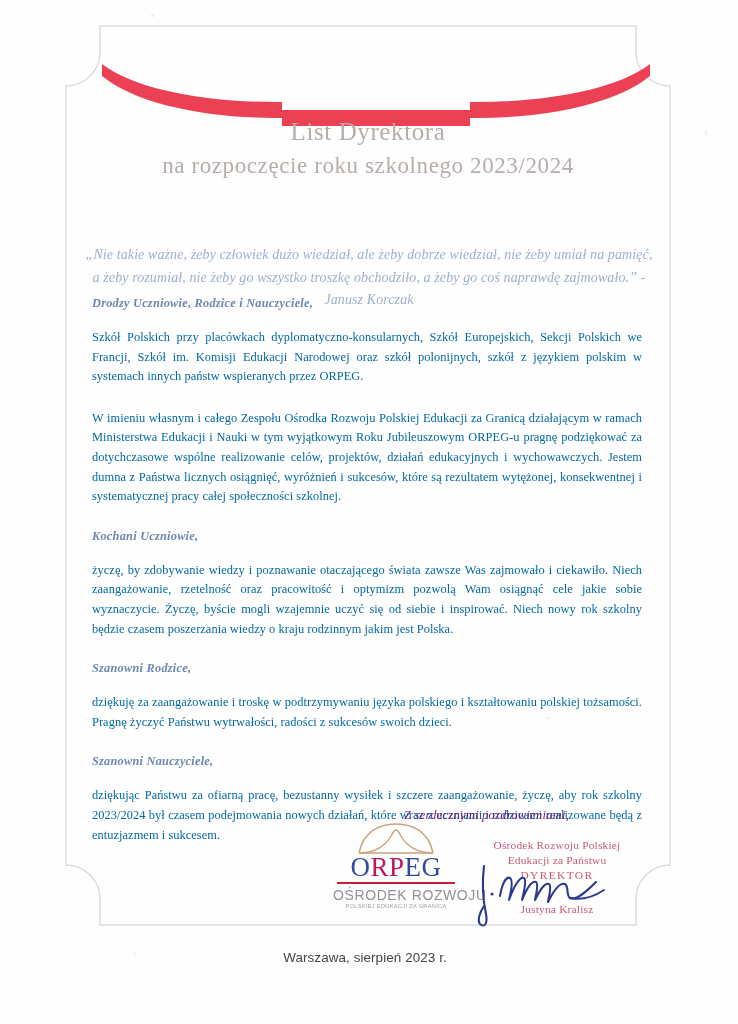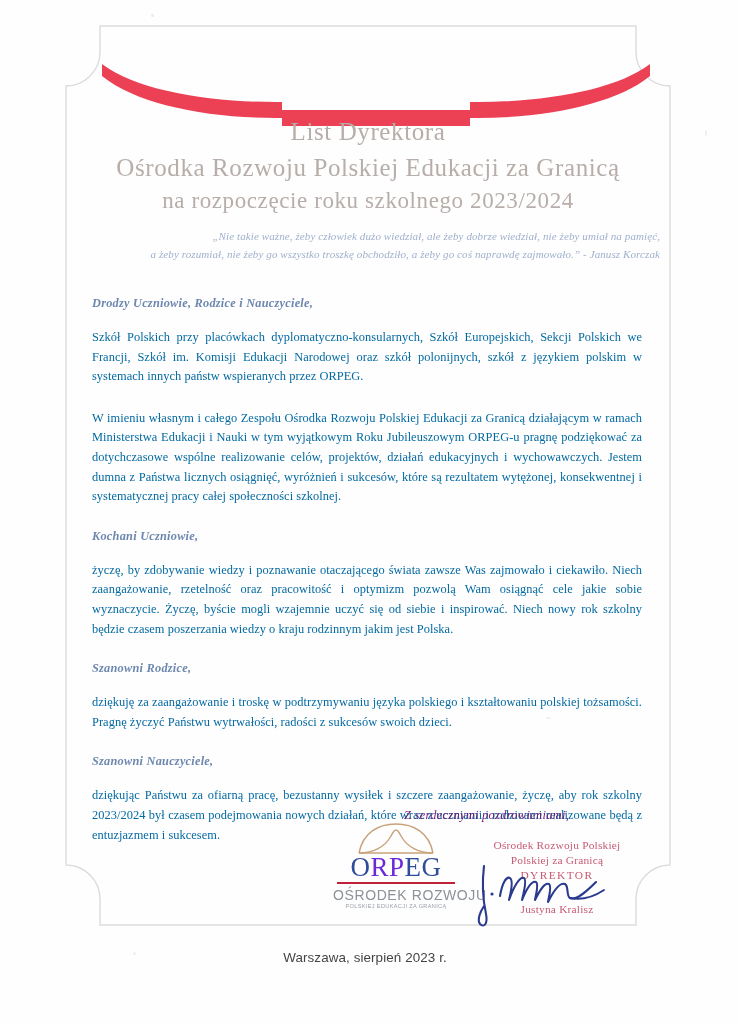--- a/index.html
+++ b/index.html
@@ -59,25 +59,25 @@
     line-height: 1.42;
   }
   .title-line.l1 { font-size: 25px; }
   .title-line.l2 { font-size: 25px; }
   .title-line.l3 { font-size: 23px; }
 
   
   .quote {
     position: absolute;
     left: 78px;
-    top: 228px;
+    top: 244px;
     width: 582px;
-    text-align: right;
+    text-align: center;
     font-style: italic;
-    font-size: 11px;
+    font-size: 14px;
     line-height: 1.62;
     color: #9fb0cc;
     letter-spacing: 0.1px;
   }
 
   
   .body-wrap {
     position: absolute;
     left: 92px;
     top: 296px;
@@ -123,21 +123,21 @@
   .logo-mark { width: 126px; height: 34px; display: block; }
   .logo-word {
     font-family: "Liberation Serif", serif;
     font-size: 27px;
     letter-spacing: 0.5px;
     line-height: 1;
     margin-top: -2px;
     white-space: nowrap;
   }
   .logo-word .blue { color: #2f4d9b; }
-  .logo-word .red  { color: #6d28d9; }
+  .logo-word .red  { color: #be185d; }
   .logo-rule {
     height: 2px;
     background: #c0203a;
     width: 118px;
     margin: 1px auto 3px auto;
   }
   .logo-sub1 {
     font-family: "Liberation Sans", sans-serif;
     font-size: 14px;
     color: #8d9299;
@@ -212,21 +212,20 @@
   <div class="ribbon">
     <svg viewBox="0 0 560 80" preserveAspectRatio="none" aria-hidden="true">
       <path d="M 6 18 C 40 44 110 56 180 56 L 186 56 L 186 64 L 374 64 L 374 56 L 380 56
                C 450 56 520 44 554 18 L 554 30 C 520 58 450 72 380 72 L 374 72 L 374 80
                L 186 80 L 186 72 L 180 72 C 110 72 40 58 6 30 Z" fill="#ec4055"></path>
     </svg>
   </div>
 
   <div class="headings">
     <div class="title-line l1">List Dyrektora</div>
-    <div class="title-line l2">Ośrodka Rozwoju Polskiej Edukacji za Granicą</div>
     <div class="title-line l3">na rozpoczęcie roku szkolnego 2023/2024</div>
   </div>
 
   <div class="quote">
     <div>„Nie takie ważne, żeby człowiek dużo wiedział, ale żeby dobrze wiedział, nie żeby umiał na pamięć,</div>
     <div>a żeby rozumiał, nie żeby go wszystko troszkę obchodziło, a żeby go coś naprawdę zajmowało.” - Janusz Korczak</div>
   </div>
 
   <div class="body-wrap">
 
@@ -264,21 +263,21 @@
       <path d="M 26 31 L 100 31" fill="none" stroke="#c9a27a" stroke-width="1.4"></path>
     </svg>
     <div class="logo-word"><span class="blue">O</span><span class="red">RP</span><span class="blue">EG</span></div>
     <div class="logo-rule"></div>
     <div class="logo-sub1">OŚRODEK ROZWOJU</div>
     <div class="logo-sub2">POLSKIEJ EDUKACJI ZA GRANICĄ</div>
   </div>
 
   <div class="stamp">
     <div>Ośrodek Rozwoju Polskiej</div>
-    <div>Polskiej za Granicą</div>
+    <div>Edukacji za Państwu</div>
     <div class="dyr">DYREKTOR</div>
     <div class="nazwisko">Justyna Kralisz</div>
   </div>
 
   <div class="signature">
     <svg viewBox="0 0 180 72" aria-hidden="true">
       <path d="M 14 10 C 12 26 13 44 16 58 C 18 68 14 72 10 68 C 7 64 10 56 14 50" fill="none" stroke="#2a3a8f" stroke-width="2.1" stroke-linecap="round"></path>
       <path d="M 30 40 C 32 28 36 20 40 22 C 43 24 41 36 39 44 C 44 30 50 20 54 22
                C 57 24 54 36 52 44 C 57 32 62 24 66 26 C 69 28 66 38 65 44
                C 70 34 75 26 79 28 C 82 30 79 40 78 46 C 84 34 90 26 95 28

